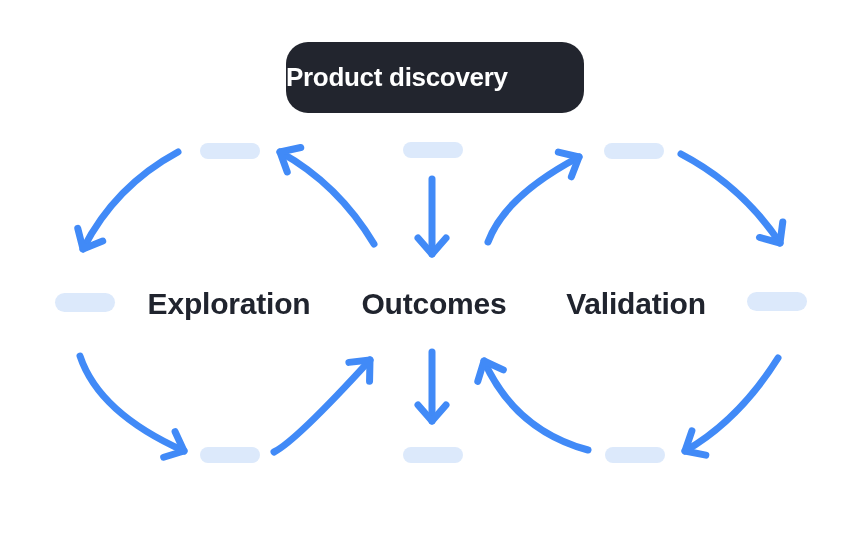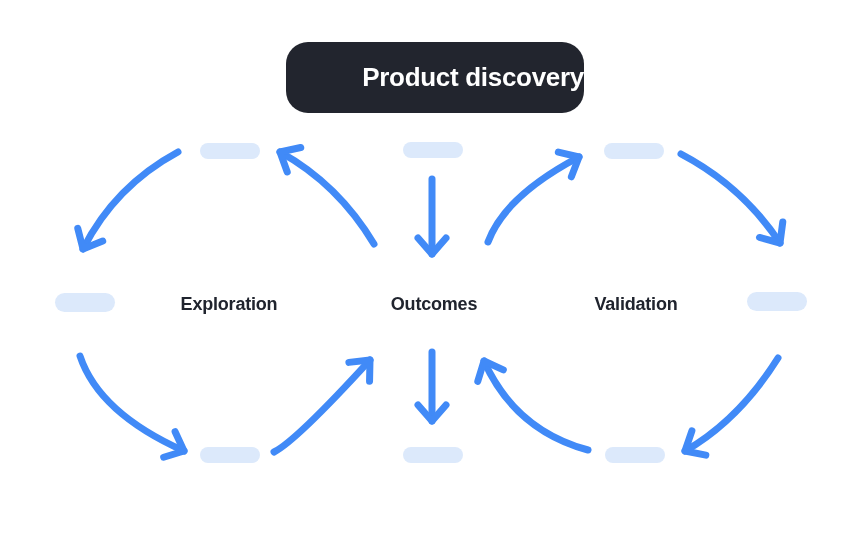--- a/index.html
+++ b/index.html
@@ -16,39 +16,39 @@
     position:relative;
     width:864px;height:540px;
     background:var(--background);
     overflow:hidden;
     font-family:"Liberation Sans","DejaVu Sans",sans-serif;
   }
   .title-badge{
     position:absolute;left:286px;top:42px;width:298px;height:71px;
     background:var(--badge-background);
     border-radius:22px;
-    display:flex;align-items:center;justify-content:flex-end;
+    display:flex;align-items:center;justify-content:flex-start;
   }
   .title-badge span{
     color:var(--badge-text);
     font-size:26px;font-weight:700;letter-spacing:-0.3px;
     white-space:nowrap;
   }
   .pill{
     position:absolute;
     background:var(--pill-fill);
     border-radius:10px;
   }
   .pill.size-top{width:60px;height:16px;border-radius:8px;}
   .pill.size-side{width:60px;height:19px;border-radius:9.5px;}
   .node-label{
     position:absolute;
     transform:translate(-50%,-50%);
     color:var(--label-text);
-    font-size:18px;font-weight:700;letter-spacing:-0.2px;
+    font-size:30px;font-weight:700;letter-spacing:-0.2px;
     white-space:nowrap;
   }
   svg.arrows{position:absolute;left:0;top:0;}
   svg.arrows path{
     fill:none;
     stroke:var(--arrow-accent);
     stroke-width:7;
     stroke-linecap:round;
     stroke-linejoin:round;
   }

